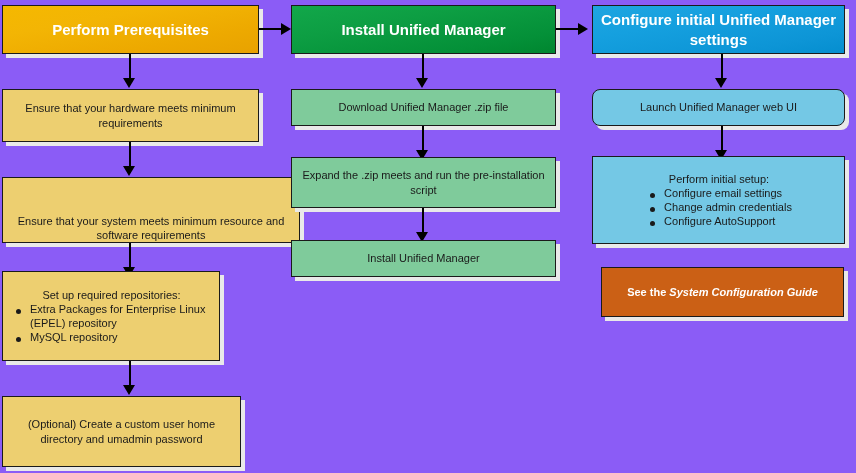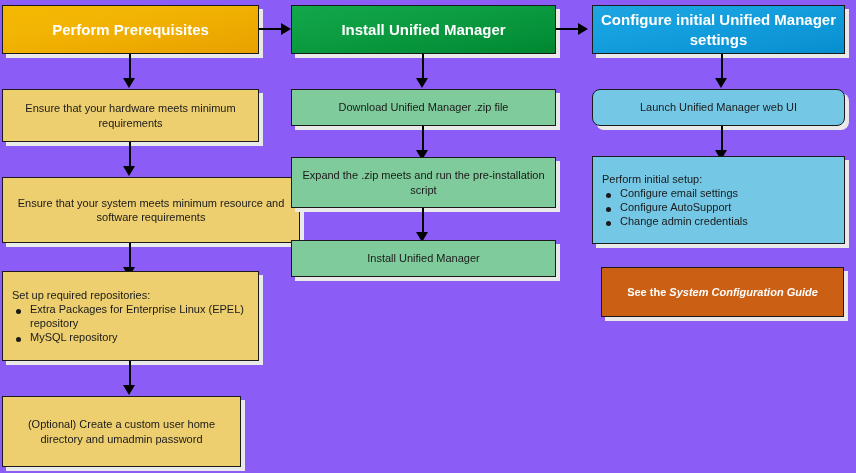--- a/index.html
+++ b/index.html
@@ -127,28 +127,28 @@
   <div class="vline" style="left:129px; top:54px; height:31px;"></div>
   <div class="arrow-down" style="left:123px; top:78px;"></div>
 
   <div class="node step-gold centered" style="left:2px; top:89px; width:257px; height:53px;">
     <div class="txt">Ensure that your hardware meets minimum requirements</div>
   </div>
 
   <div class="vline" style="left:129px; top:142px; height:31px;"></div>
   <div class="arrow-down" style="left:123px; top:166px;"></div>
 
-  <div class="node step-gold centered" style="left:2px; top:177px; width:298px; height:66px;">
+  <div class="node step-gold centered" style="left:2px; top:177px; width:298px; height:66px;justify-content:flex-end;">
     <div class="txt">Ensure that your system meets minimum resource and software requirements</div>
   </div>
 
   <div class="vline" style="left:129px; top:243px; height:31px;"></div>
   <div class="arrow-down" style="left:123px; top:267px;"></div>
 
-  <div class="node step-gold" style="left:2px; top:271px; width:257px; height:90px;">
+  <div class="node step-gold" style="left:2px; top:271px; width:218px; height:90px;align-items:center;">
     <div class="lead">Set up required repositories:</div>
     <ul>
       <li>Extra Packages for Enterprise Linux (EPEL) repository</li>
       <li>MySQL repository</li>
     </ul>
   </div>
 
   <div class="vline" style="left:129px; top:361px; height:31px;"></div>
   <div class="arrow-down" style="left:123px; top:385px;"></div>
 
@@ -194,26 +194,26 @@
   <div class="vline" style="left:721px; top:54px; height:31px;"></div>
   <div class="arrow-down" style="left:715px; top:78px;"></div>
 
   <div class="node step-blue centered" style="left:592px; top:89px; width:253px; height:37px;border-radius:8px;">
     <div class="txt">Launch Unified Manager web UI</div>
   </div>
 
   <div class="vline" style="left:721px; top:126px; height:31px;"></div>
   <div class="arrow-down" style="left:715px; top:150px;"></div>
 
-  <div class="node step-blue" style="left:592px; top:156px; width:253px; height:88px;">
+  <div class="node step-blue" style="left:592px; top:156px; width:253px; height:88px;align-items:center;">
     <div class="lead">Perform initial setup:</div>
     <ul>
       <li>Configure email settings</li>
+      <li>Change admin credentials</li>
       <li>Configure AutoSupport</li>
-      <li>Change admin credentials</li>
     </ul>
   </div>
 
   <div class="node callout-orange" style="left:601px; top:267px; width:243px; height:50px;">
     <div class="txt"><span>See the </span><i>System Configuration Guide</i></div>
   </div>
 
 </div>
 
 </body></html>

